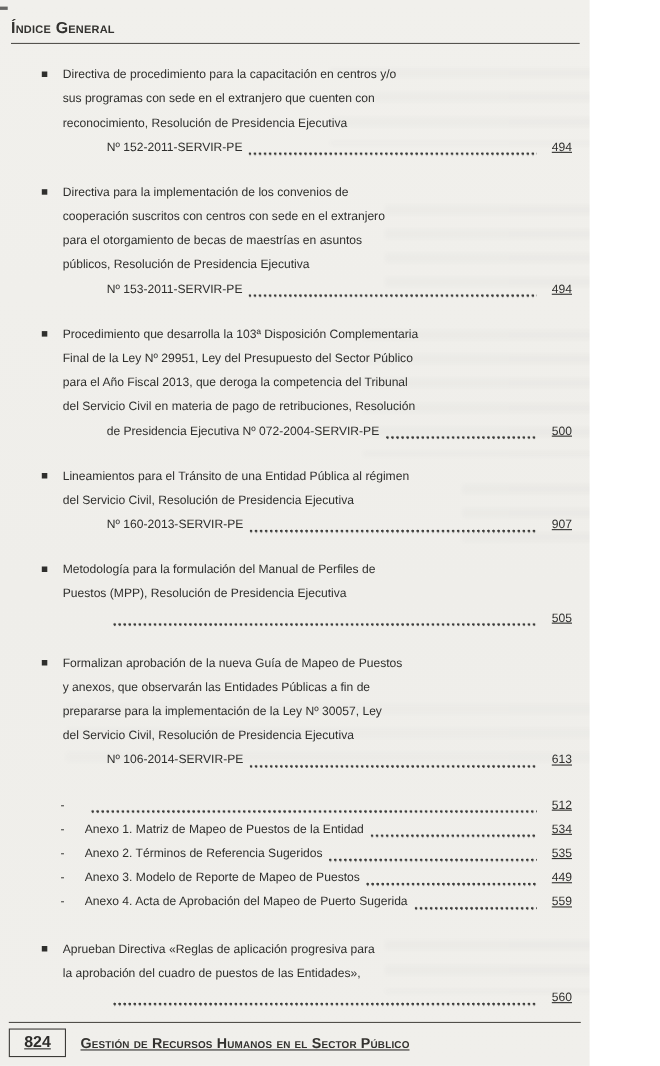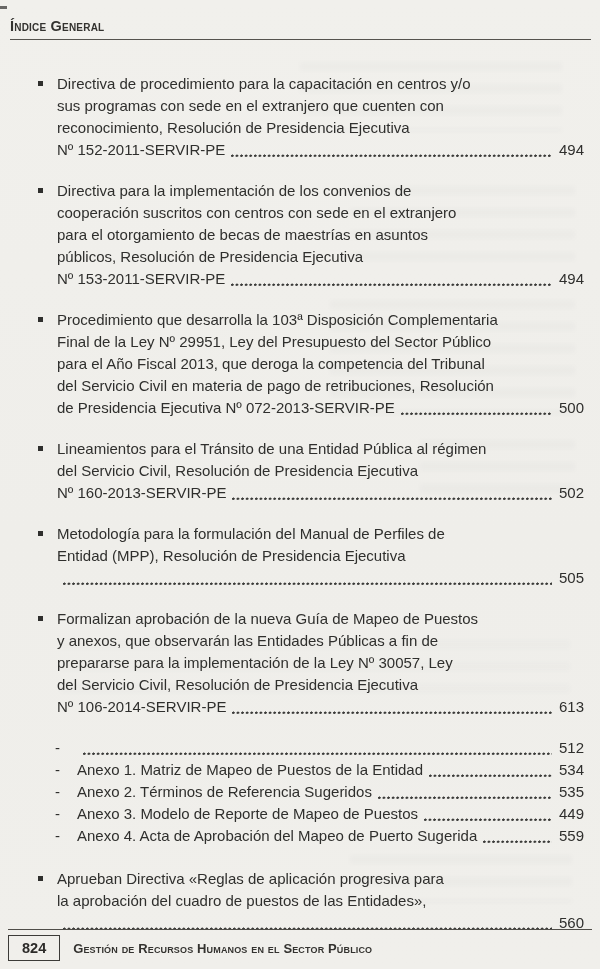--- a/index.html
+++ b/index.html
@@ -1,18 +1,18 @@
 <!DOCTYPE html>
 <html><head>
 <meta charset="utf-8">
 <style>
   html,body { margin:0; padding:0; }
   .page {
     position: relative;
-    width: 600px;
+    width: 536px;
     height: 969px;
     background: linear-gradient(180deg, #f1f0ec 0%, #efeeea 55%, #f0efeb 100%);
     font-family: "Liberation Sans", sans-serif;
     color: #2f2f2d;
     overflow: hidden;
   }
   
   .bleed {
     position: absolute;
     background: repeating-linear-gradient(to bottom, rgba(95,100,112,0.55) 0 9px, transparent 9px 22px);
@@ -26,45 +26,45 @@
   .header-title {
     font-weight: bold;
     font-variant: small-caps;
     font-size: 14.5px;
     line-height: 18px;
     letter-spacing: 0.2px;
     color: #33322f;
   }
   .header-rule { margin-top: 4px; border-top: 1.7px solid #55534e; }
 
-  .toc { position: absolute; top: 73px; left: 38px; right: 16px; font-size: 15px; line-height: 22px; }
+  .toc { position: absolute; top: 57px; left: 38px; right: 16px; font-size: 11px; line-height: 22px; }
   .entry { display: flex; margin-bottom: 19px; }
   .bullet { flex: none; width: 5px; height: 5px; background: #2f2f2d; margin: 8px 14px 0 0; }
   .entry-text { flex: 1; min-width: 0; }
   .entry-lines { white-space: pre-line; }
-  .entry-lastline { display: flex; align-items: center; }
+  .entry-lastline { display: flex; align-items: center; margin-left: 40px; }
   .lastline-text { white-space: nowrap; }
   .leader {
     flex: 1;
     height: 4px;
     align-self: flex-end;
     margin: 0 5px 3px 6px;
     background-image: radial-gradient(circle at 1.3px 1.7px, #3c3c3a 1.05px, rgba(0,0,0,0) 1.45px);
     background-size: 4.6px 4px;
     background-repeat: repeat-x;
     background-position: left bottom;
   }
-  .page-ref { white-space: nowrap; min-width: 27px; text-align: right; }
+  .page-ref { white-space: nowrap; min-width: 27px; text-align: right; text-decoration: underline; }
 
   .sub-list { margin: 0 0 21px 17px; }
   .sub-entry { display: flex; align-items: baseline; line-height: 22px; }
   .dash { flex: none; width: 10px; margin-right: 12px; }
   .sub-text { white-space: nowrap; }
 
-  .footer { position: absolute; top: 929px; left: 8px; right: 8px; }
+  .footer { position: absolute; top: 929px; left: 8px; right: 8px; text-decoration: underline; }
   .footer-rule { border-top: 1.7px solid #504e49; }
   .footer-row { display: flex; align-items: stretch; margin-top: 5px; }
   .page-box {
     border: 1.8px solid #3c3b38;
     padding: 3px 13px 2px 13px;
     font-weight: bold;
     font-size: 14.5px;
     line-height: 19px;
     color: #2c2b29;
   }
@@ -128,45 +128,45 @@
     </div>
 
     <div class="entry">
       <span class="bullet"></span>
       <div class="entry-text">
         <div class="entry-lines">Procedimiento que desarrolla la 103ª Disposición Complementaria
 Final de la Ley Nº 29951, Ley del Presupuesto del Sector Público
 para el Año Fiscal 2013, que deroga la competencia del Tribunal
 del Servicio Civil en materia de pago de retribuciones, Resolución</div>
         <div class="entry-lastline">
-          <span class="lastline-text">de Presidencia Ejecutiva Nº 072-2013-SERVIR-PE</span>
+          <span class="lastline-text">de Presidencia Ejecutiva Nº 072-2004-SERVIR-PE</span>
           <span class="leader"></span>
           <span class="page-ref">500</span>
         </div>
       </div>
     </div>
 
     <div class="entry">
       <span class="bullet"></span>
       <div class="entry-text">
         <div class="entry-lines">Lineamientos para el Tránsito de una Entidad Pública al régimen
 del Servicio Civil, Resolución de Presidencia Ejecutiva</div>
         <div class="entry-lastline">
           <span class="lastline-text">Nº 160-2013-SERVIR-PE</span>
           <span class="leader"></span>
-          <span class="page-ref">502</span>
+          <span class="page-ref">907</span>
         </div>
       </div>
     </div>
 
     <div class="entry">
       <span class="bullet"></span>
       <div class="entry-text">
         <div class="entry-lines">Metodología para la formulación del Manual de Perfiles de
-Entidad (MPP), Resolución de Presidencia Ejecutiva</div>
+Puestos (MPP), Resolución de Presidencia Ejecutiva</div>
         <div class="entry-lastline">
           <span class="leader"></span>
           <span class="page-ref">505</span>
         </div>
       </div>
     </div>
 
     <div class="entry">
       <span class="bullet"></span>
       <div class="entry-text">

